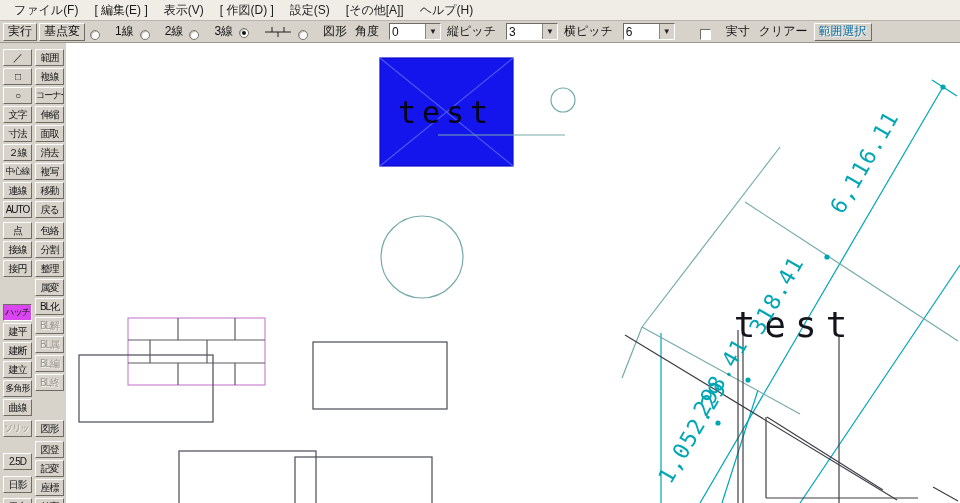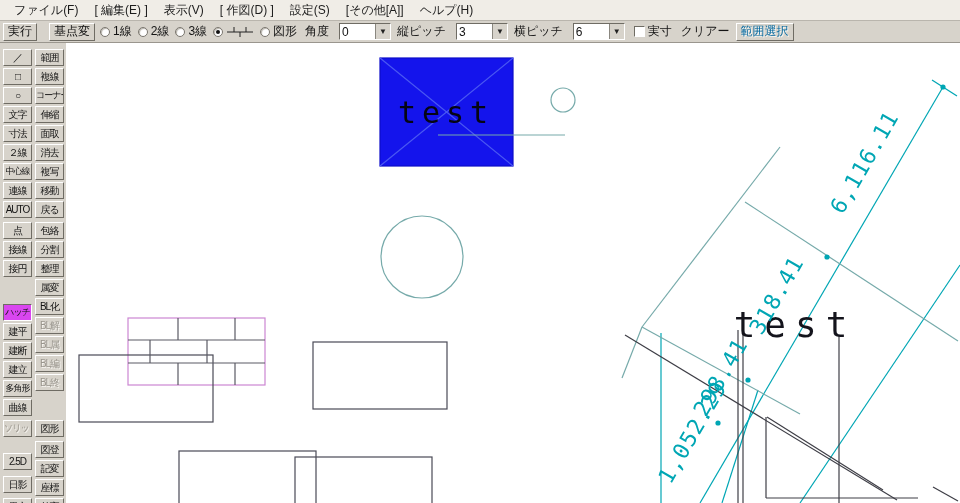--- a/index.html
+++ b/index.html
@@ -22,21 +22,21 @@
     background:#d7d3cb; border-bottom:1px solid #9a968e;
     display:flex; align-items:center; font-size:12px; color:#141414; padding-left:3px; gap:2px;
   }
   .btn3d {
     background:#d7d3cb; font-size:12px; color:#141414; height:18px; line-height:15px;
     border-top:1px solid #ffffff; border-left:1px solid #ffffff;
     border-right:1px solid #6f6c64; border-bottom:1px solid #6f6c64;
     padding:0 4px; white-space:nowrap; font-family:"Liberation Sans",sans-serif;
   }
   .btn3d.disabled { color:#0369a1; text-shadow:1px 1px 0 #fbfaf7; }
-  .radio { display:inline-flex; align-items:center; gap:3px; margin:0 3px; white-space:nowrap; }
+  .radio { display:inline-flex; align-items:flex-end; gap:15px; margin:0 3px; white-space:nowrap; }
   .rb { width:10px; height:10px; border-radius:50%; background:#fff;
         border:1px solid #7a766e; box-shadow:inset 1px 1px 1px #b9b5ad; position:relative; }
   .rb.sel::after { content:""; position:absolute; left:2px; top:2px; width:4px; height:4px;
         border-radius:50%; background:#111; }
   .field { display:inline-flex; align-items:center; gap:10px; margin:0 3px; }
   .combo { display:inline-flex; width:52px; height:17px; background:#fff;
         border-top:1px solid #6f6c64; border-left:1px solid #6f6c64;
         border-right:1px solid #fff; border-bottom:1px solid #fff; }
   .combo .val { flex:1; font-size:12px; padding:1px 2px; color:#111; overflow:hidden; }
   .combo .dd { width:15px; background:#d7d3cb; border-left:1px solid #8a877f;
@@ -126,21 +126,21 @@
       <span class="menu-item">[ 編集(E) ]</span>
       <span class="menu-item">表示(V)</span>
       <span class="menu-item">[ 作図(D) ]</span>
       <span class="menu-item">設定(S)</span>
       <span class="menu-item">[その他[A]]</span>
       <span class="menu-item">ヘルプ(H)</span>
     </span>
 </div>
 
 <div class="toolbar">
-  <span id="tb-buttons" style="display:flex;gap:12px;">
+  <span id="tb-buttons" style="display:flex;gap:2px;">
       <button class="btn3d">実行</button>
       <button class="btn3d">基点変</button>
     </span>
   <span id="tb-radios" style="display:flex;align-items:center;">
       <span class="radio">
         <span class="rb"></span>
         <span>1線</span>
       </span>
       <span class="radio">
         <span class="rb"></span>
@@ -180,21 +180,21 @@
         </span>
       </span>
       <span class="field">
         <span>横ピッチ</span>
         <span class="combo">
           <span class="val">6</span>
           <span class="dd">▼</span>
         </span>
       </span>
     </span>
-  <span class="radio" style="margin-left:4px;">
+  <span class="radio" style="margin-left:20px;">
     <span class="chk"></span>
     <span>実寸</span>
   </span>
   <span class="flat-label">クリアー</span>
   <button class="btn3d disabled">範囲選択</button>
 </div>
 
 <div class="sidebar" id="sidebar">
     <div class="sb-group">
       <div class="sb-col">

